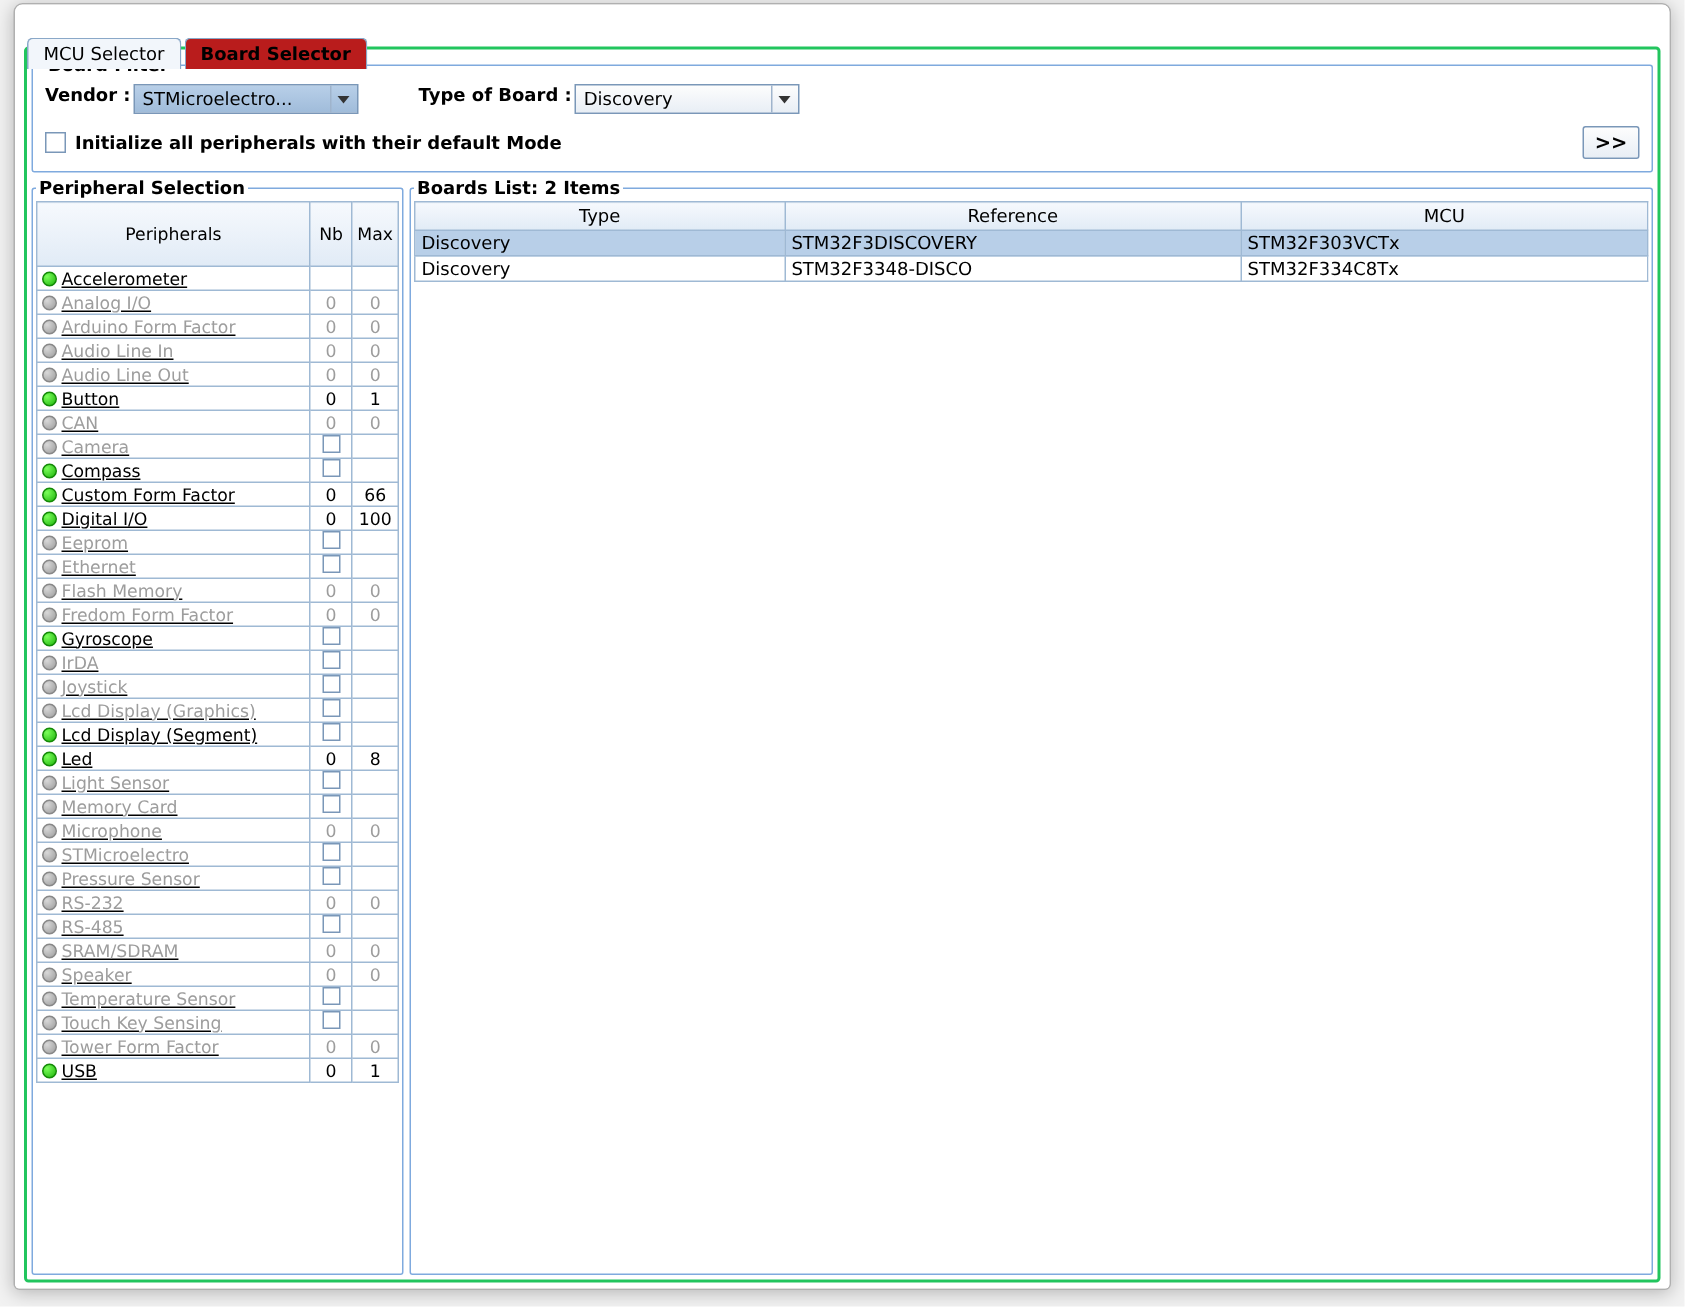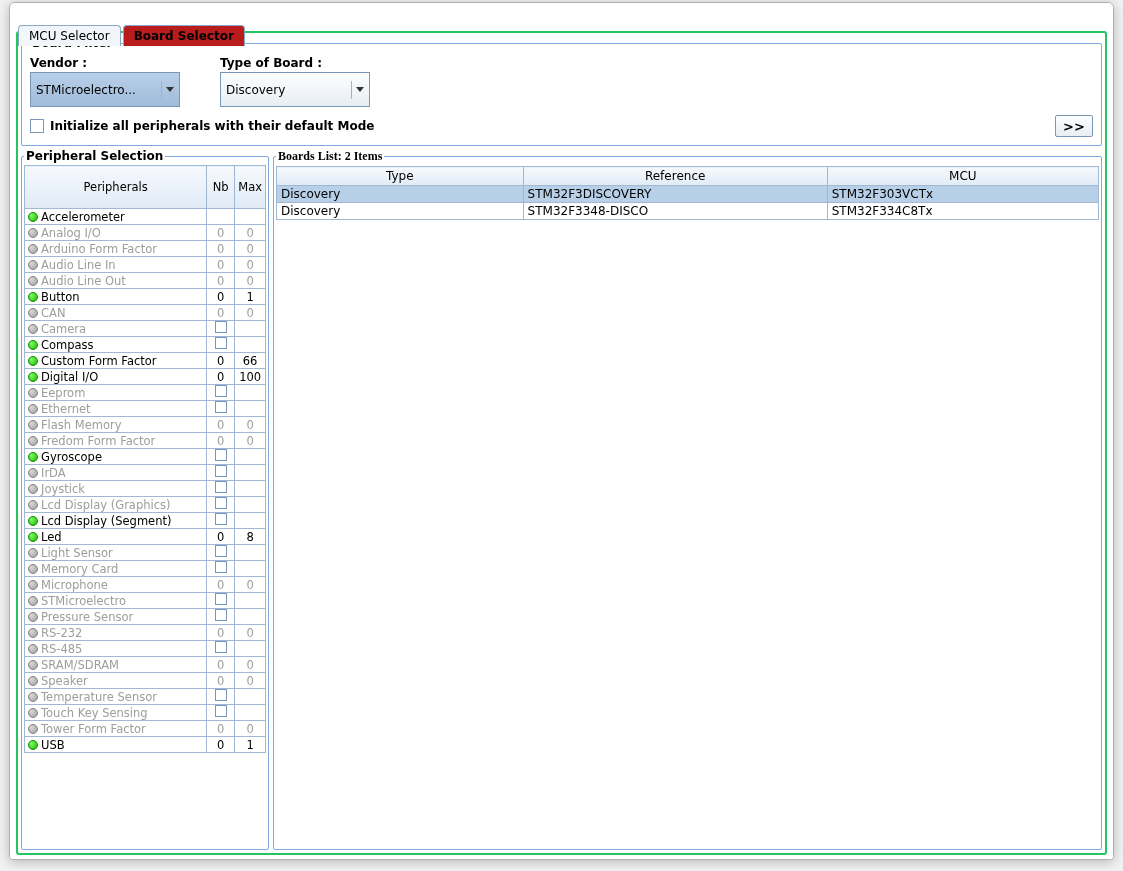--- a/index.html
+++ b/index.html
@@ -17,49 +17,49 @@
 
 .tabs { display: flex; align-items: flex-end; height: 24px; margin-left: 2px; }
 .tab { padding: 3px 10px; font-size: 12px; border: 1px solid #8aa8c8; border-bottom: none; background: #f2f6fb; border-radius: 4px 4px 0 0; margin-right: 2px; cursor: pointer; position: relative; top: 15px; }
 .tab.active { background: #b91c1c; font-weight: bold; z-index: 2; }
 
 .panel-border { border: 2px solid #22c55e; border-radius: 3px; flex: 1; padding: 3px; display: flex; flex-direction: column; gap: 3px; justify-content: flex-end; }
 
 fieldset.filter { border: 1px solid #7faade; border-radius: 2px; padding: 6px 8px 8px 8px; }
 fieldset.filter legend { font-size: 12px; font-weight: bold; padding: 0 2px; }
 .filter-row { display: flex; gap: 40px; }
-.filter-col { display: flex; flex-direction: column; gap: 2px; }
+.filter-col { display: flex; flex-direction: row; gap: 2px; }
 .filter-col label { font-size: 12px; font-weight: bold; }
-.combo { width: 150px; height: 35px; border: 1px solid #7a97b8; background: linear-gradient(#fdfdfd,#e8eef5); font-size: 12px; display: flex; align-items: center; justify-content: space-between; padding: 0 2px 0 5px; cursor: pointer; }
+.combo { width: 150px; height: 20px; border: 1px solid #7a97b8; background: linear-gradient(#fdfdfd,#e8eef5); font-size: 12px; display: flex; align-items: center; justify-content: space-between; padding: 0 2px 0 5px; cursor: pointer; }
 .combo .arrow { width: 16px; height: 18px; border-left: 1px solid #9fb4cc; display: flex; align-items: center; justify-content: center; }
 .combo .arrow::after { content: ""; border-left: 4px solid transparent; border-right: 4px solid transparent; border-top: 5px solid #333; }
 .combo.selected { background: linear-gradient(#b8cfe8,#a0bcda); }
 
 .check-row { display: flex; align-items: center; gap: 6px; margin-top: 8px; }
 .chk { width: 14px; height: 14px; border: 1px solid #7a97b8; background: #fff; display: inline-block; }
 .check-row label { font-size: 12px; font-weight: bold; }
 .next-btn { margin-left: auto; width: 38px; height: 22px; border: 1px solid #7a97b8; background: linear-gradient(#fdfdfd,#e8eef5); font-size: 13px; font-weight: bold; display: flex; align-items: center; justify-content: center; cursor: pointer; border-radius: 2px; }
 
 .lists-row { display: flex; gap: 4px; flex: 1; min-height: 0; }
 
 fieldset.peripherals { border: 1px solid #7faade; border-radius: 2px; width: 248px; display: flex; flex-direction: row; padding: 2px; }
 fieldset.peripherals legend { font-size: 12px; font-weight: bold; padding: 0 2px; }
 .ptable { border: 1px solid #7faade; border-collapse: collapse; width: 100%; font-size: 11.5px; }
 .ptable th { background: linear-gradient(#f6f9fd,#e1ebf6); border: 1px solid #9fb9d4; padding: 14px 3px; font-weight: normal; }
 .ptable td { border: 1px solid #9fb9d4; padding: 0 3px; height: 16px; }
 .ptable .nb, .ptable .mx { text-align: center; width: 28px; }
-.ptable .pname { display: flex; align-items: center; gap: 3px; }
+.ptable .pname { display: flex; align-items: center; gap: 3px; text-decoration: underline; }
 .dot { width: 10px; height: 10px; border-radius: 50%; display: inline-block; flex-shrink: 0; }
 .dot.green { background: radial-gradient(circle at 30% 30%, #7cff5c, #1fb40b); border: 1px solid #148a07; }
 .dot.grey  { background: radial-gradient(circle at 30% 30%, #d8d8d8, #9c9c9c); border: 1px solid #888; }
 .disabled { color: #9d9d9d; }
 .mini-chk { width: 12px; height: 12px; border: 1px solid #7a97b8; background: #fff; display: inline-block; margin: auto; }
 
 fieldset.boards { border: 1px solid #7faade; border-radius: 2px; flex: 1; display: flex; flex-direction: column; padding: 2px; }
-fieldset.boards legend { font-size: 12px; font-weight: bold; padding: 0 2px; font-family: Liberation Serif, serif; }
+fieldset.boards legend { font-size: 12px; font-weight: bold; padding: 0 2px; }
 .btable { border-collapse: collapse; width: 100%; font-size: 12px; }
 .btable th { background: linear-gradient(#f6f9fd,#e1ebf6); border: 1px solid #9fb9d4; padding: 2px 4px; font-weight: normal; }
 .btable td { border: 1px solid #9fb9d4; padding: 1px 4px; height: 16px; }
 .btable tr.selected td { background: #b8cfe8; }
 
 .boards-body { flex: 1; background: #fff; overflow: auto; }
 .peripherals-body { flex: 1; background: #fff; overflow: auto; }
 </style>
 </head>
 <body>

